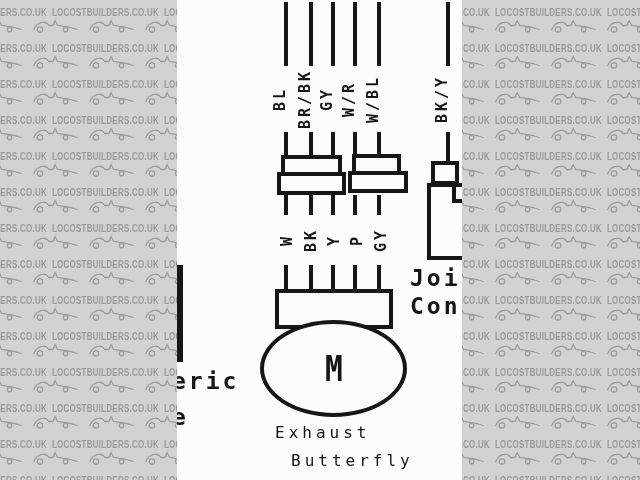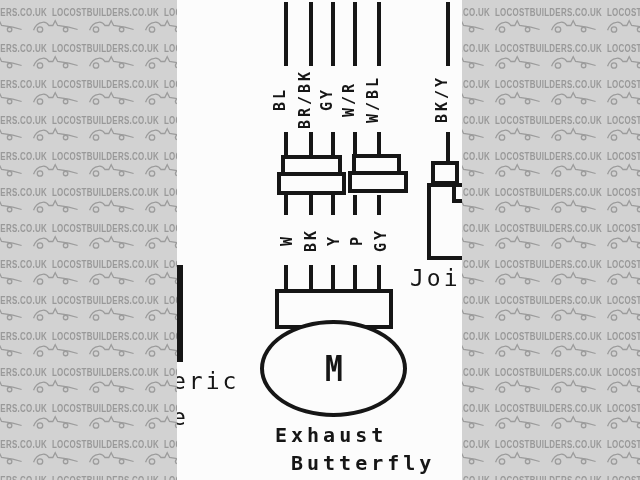--- a/index.html
+++ b/index.html
@@ -25,23 +25,23 @@
   .wm-car-row { height:22px; white-space:nowrap; margin-left:-24px; padding-top:2px; }
   .wm-car { display:inline-block; width:48px; height:17px; margin-right:8px; }
   
   .panel { position:absolute; left:177px; top:0; width:285px; height:480px;
            background:#fcfcfc; overflow:hidden; }
   .wire  { position:absolute; width:4px; background:#161616; }
   .ink   { position:absolute; background:#161616; }
   .crect { position:absolute; border:4px solid #161616; background:#fcfcfc; box-sizing:border-box; }
   .vlabel{ position:absolute; font-weight:bold; font-size:15px; letter-spacing:3px;
            color:#161616; transform:translate(-50%,-50%) rotate(-90deg); white-space:nowrap; }
-  .cap   { position:absolute; font-weight:bold; font-size:20px; letter-spacing:4px;
+  .cap   { position:absolute; font-weight:normal; font-size:16px; letter-spacing:4px;
            color:#161616; white-space:nowrap; }
-  .jc    { position:absolute; font-weight:normal; font-size:23px; letter-spacing:3px;
+  .jc    { position:absolute; font-weight:bold; font-size:23px; letter-spacing:3px;
            color:#161616; white-space:nowrap; }
   .motor-oval { position:absolute; border:4px solid #161616; background:#fcfcfc;
            border-radius:50%; display:flex; align-items:center; justify-content:center;
            box-sizing:border-box; }
   .motor-m { font-weight:bold; font-size:36px; color:#161616; transform:scaleX(0.82); }
 </style>
 </head>
 <body>
 
 <div class="band band-left">
@@ -760,20 +760,21 @@
   <div class="crect" style="left:98px;top:289px;width:118px;height:40px"></div>
   <div class="motor-oval" style="left:83px;top:320px;width:147px;height:97px">
     <span class="motor-m">M</span>
   </div>
 
   <div class="crect" style="left:250px;top:183px;width:48px;height:77px"></div>
   <div class="crect" style="left:254px;top:161px;width:28px;height:24px"></div>
   <div class="ink" style="left:275px;top:183px;width:4px;height:20px"></div>
   <div class="ink" style="left:275px;top:199px;width:14px;height:4px"></div>
   <div class="jc" style="left:233px;top:265px">Joi</div>
+  <div class="jc" style="left:233px;top:293px">Con</div>
 
   <div class="ink" style="left:0;top:265px;width:6px;height:97px"></div>
   <div class="jc" style="left:-5px;top:368px">eric</div>
   <div class="jc" style="left:-5px;top:404px">e</div>
 
   <div class="cap" style="left:98px;top:423px">Exhaust</div>
   <div class="cap" style="left:114px;top:451px">Butterfly</div>
 
 </div>
 

